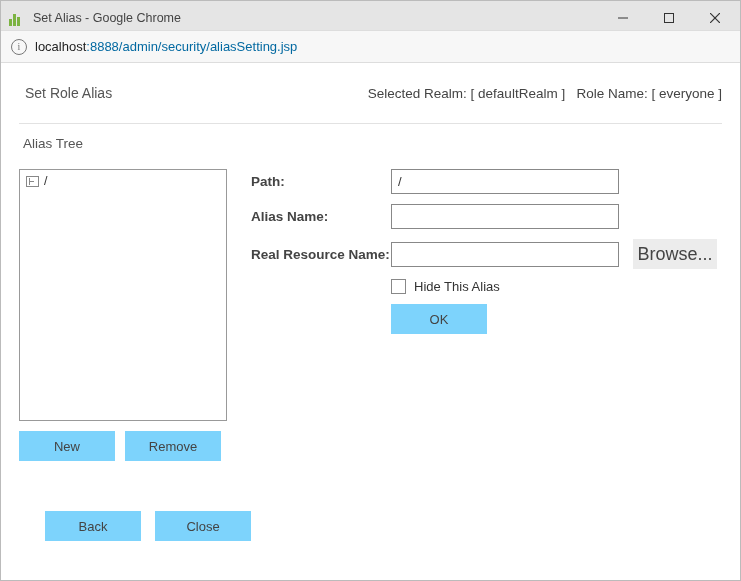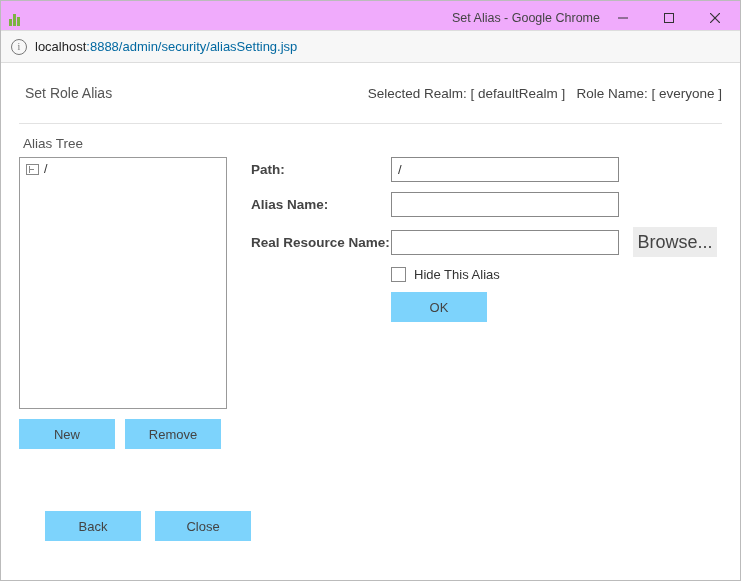--- a/index.html
+++ b/index.html
@@ -11,23 +11,22 @@
       width: 741px;
       height: 581px;
       border: 1px solid #bbb;
       overflow: hidden;
     }
     .titlebar {
       height: 30px;
       display: flex;
       align-items: center;
       padding: 4px 2px 0 8px;
-      background: #f0abfc;
+      background: #e5e5e5;
       border-bottom: 1px solid #ddd;
-      text-align: right;
     }
     .titlebar-icon {
       width: 16px; height: 16px;
       margin-right: 8px;
       display: flex; align-items: flex-end; gap: 1px;
     }
     .titlebar-icon span {
       display: inline-block; width: 3px; background: #7cb342;
     }
     .titlebar-icon span:nth-child(1){ height: 7px; }
@@ -62,21 +61,21 @@
       padding: 22px 18px 0 18px;
     }
     .header-row {
       display: flex; justify-content: space-between; align-items: baseline;
       margin-bottom: 22px;
       gap: 40px;
     }
     .page-title { font-size: 14px; color: #555; padding-left: 6px;}
     .realm-info { font-size: 13.5px; color: #444; }
     .hr { border-top: 1px solid #e2e2e2; margin-bottom: 12px; }
-    .section-label { font-size: 13.5px; color: #555; margin-bottom: 6px; padding-left: 4px;}
+    .section-label { font-size: 13.5px; color: #555; margin-bottom: 18px; padding-left: 4px;}
     .main-layout {
       display: flex; align-items: flex-start; gap: 24px;
     }
     .tree-panel {
       width: 208px;
     }
     .tree-box {
       border: 1px solid #999; height: 252px; background: #fff;
       padding: 4px 6px;
     }

